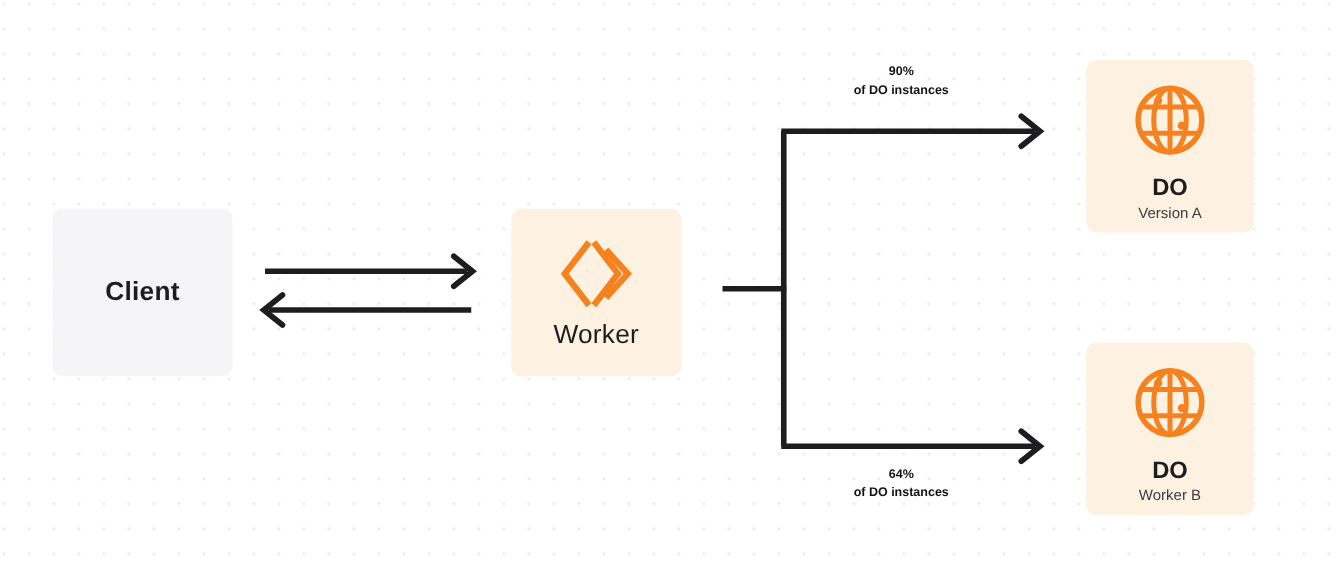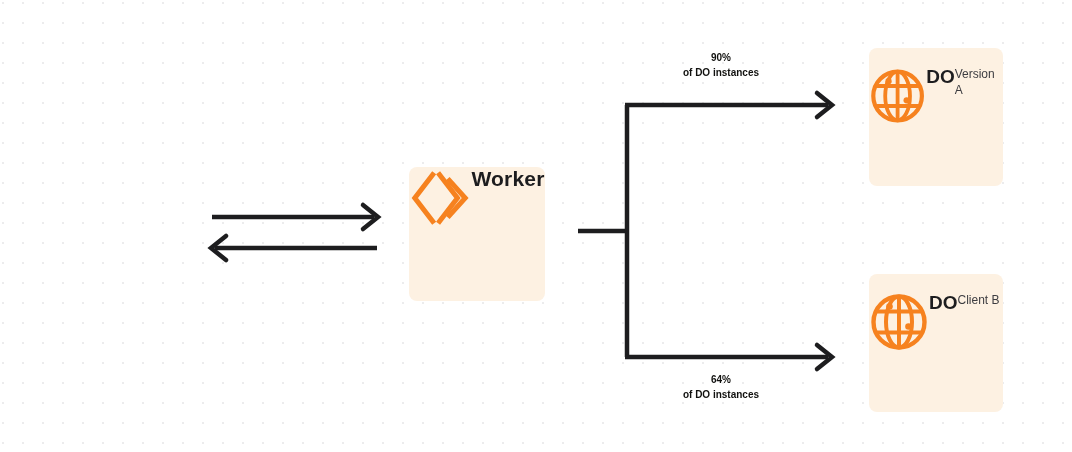--- a/index.html
+++ b/index.html
@@ -19,21 +19,22 @@
     height: 452px;
     background-color: #ffffff;
     background-image: radial-gradient(circle at 1.1px 1.1px, #ececed 1.1px, transparent 1.2px);
     background-size: 20px 20px;
     background-position: 2px 2px;
   }
   .node {
     position: absolute;
     border-radius: 8px;
     display: flex;
-    flex-direction: row;
+    flex-direction: column;
+    align-items: center;
     justify-content: center;
     box-sizing: border-box;
   }
   #client-node {
     left: 42px;
     top: 167px;
     width: 144px;
     height: 134px;
     background-color: #f5f5f7;
   }
@@ -50,21 +51,21 @@
     height: 134px;
     background-color: #fdf1e2;
   }
   #worker-icon {
     width: 62px;
     height: 62px;
     margin-bottom: 6px;
   }
   #worker-label {
     font-size: 21px;
-    font-weight: bold;
+    font-weight: normal;
     color: #1d1d1f;
     letter-spacing: 0.2px;
   }
   .do-node {
     width: 134px;
     height: 138px;
     background-color: #fdf1e2;
     justify-content: flex-start;
     padding-top: 18px;
   }
@@ -132,20 +133,23 @@
       <line x1="625" y1="105" x2="828" y2="105" stroke="#1d1d1f" stroke-width="4.5" stroke-linecap="butt"></line>
       <polyline points="817,93 832,105 817,117" fill="none" stroke="#1d1d1f" stroke-width="4.5" stroke-linecap="round" stroke-linejoin="miter"></polyline>
     </g>
 
     <g>
       <line x1="625" y1="357" x2="828" y2="357" stroke="#1d1d1f" stroke-width="4.5" stroke-linecap="butt"></line>
       <polyline points="817,345 832,357 817,369" fill="none" stroke="#1d1d1f" stroke-width="4.5" stroke-linecap="round" stroke-linejoin="miter"></polyline>
     </g>
   </svg>
 
+  <div class="node" id="client-node">
+    <span id="client-label">Client</span>
+  </div>
 
   <div class="node" id="worker-node">
     <svg id="worker-icon" viewBox="0 0 64 64" xmlns="http://www.w3.org/2000/svg">
 
       <polyline points="26,6 6,32 26,58" fill="none" stroke="#f6821f" stroke-width="5.2" stroke-linecap="butt" stroke-linejoin="miter"></polyline>
 
       <polyline points="30,6 50,32 30,58" fill="none" stroke="#f6821f" stroke-width="5.2" stroke-linecap="butt" stroke-linejoin="miter"></polyline>
 
       <polyline points="40,12 58,32 40,52" fill="none" stroke="#f6821f" stroke-width="5.2" stroke-linecap="butt" stroke-linejoin="miter"></polyline>
     </svg>
@@ -170,21 +174,21 @@
     <svg class="do-icon" viewBox="0 0 60 60" xmlns="http://www.w3.org/2000/svg">
       <circle cx="30" cy="30" r="25.5" fill="none" stroke="#f6821f" stroke-width="4.4"></circle>
       <line x1="30" y1="4.5" x2="30" y2="55.5" stroke="#f6821f" stroke-width="4.0"></line>
       <line x1="6.5" y1="19.5" x2="53.5" y2="19.5" stroke="#f6821f" stroke-width="4.0"></line>
       <line x1="6.5" y1="40.5" x2="53.5" y2="40.5" stroke="#f6821f" stroke-width="4.0"></line>
       <ellipse cx="30" cy="30" rx="13" ry="25.5" fill="none" stroke="#f6821f" stroke-width="4.0"></ellipse>
       <circle cx="20.5" cy="14.5" r="3.3" fill="#f6821f"></circle>
       <circle cx="39.5" cy="34.5" r="3.3" fill="#f6821f"></circle>
     </svg>
     <span class="do-title">DO</span>
-    <span class="do-subtitle">Client B</span>
+    <span class="do-subtitle">Worker B</span>
   </div>
 
   <div class="edge-label" id="label-top">
     <div>90%</div>
     <div>of DO instances</div>
   </div>
 
   <div class="edge-label" id="label-bottom">
     <div>64%</div>
     <div>of DO instances</div>

